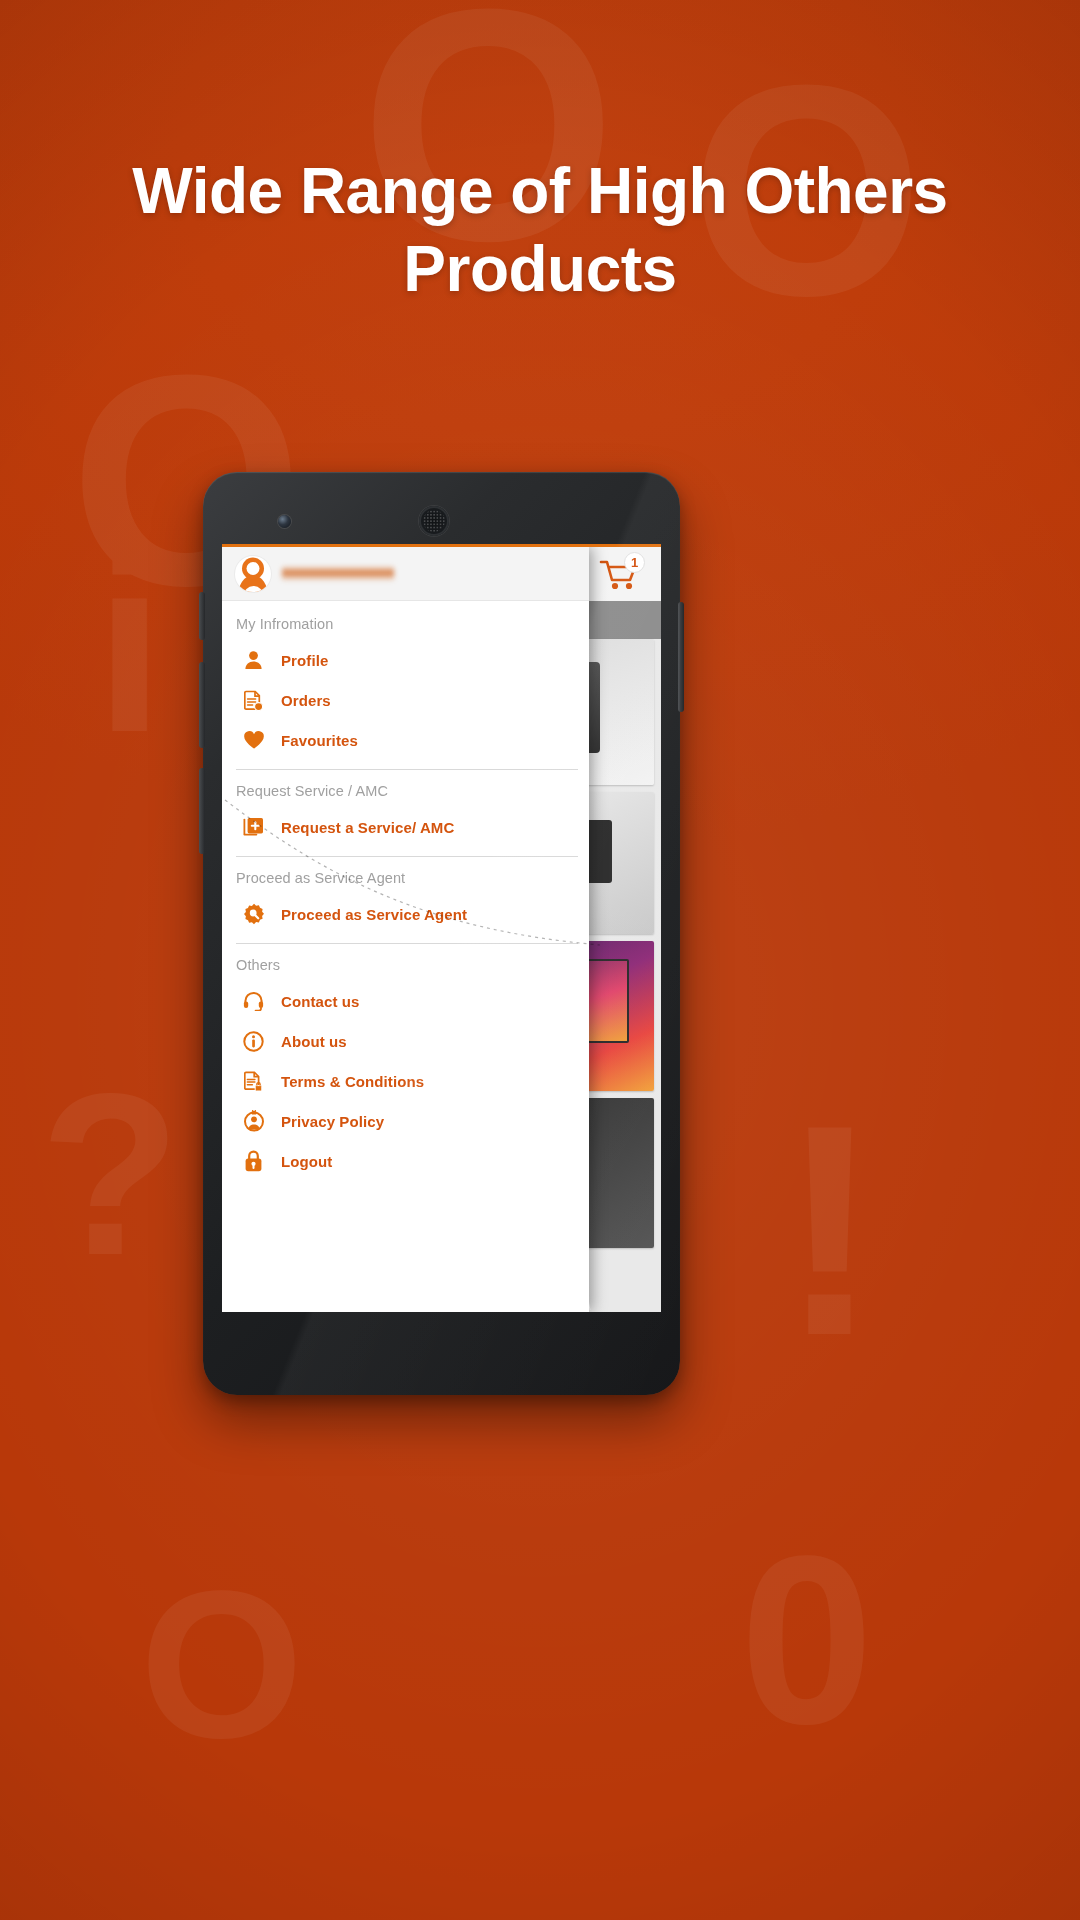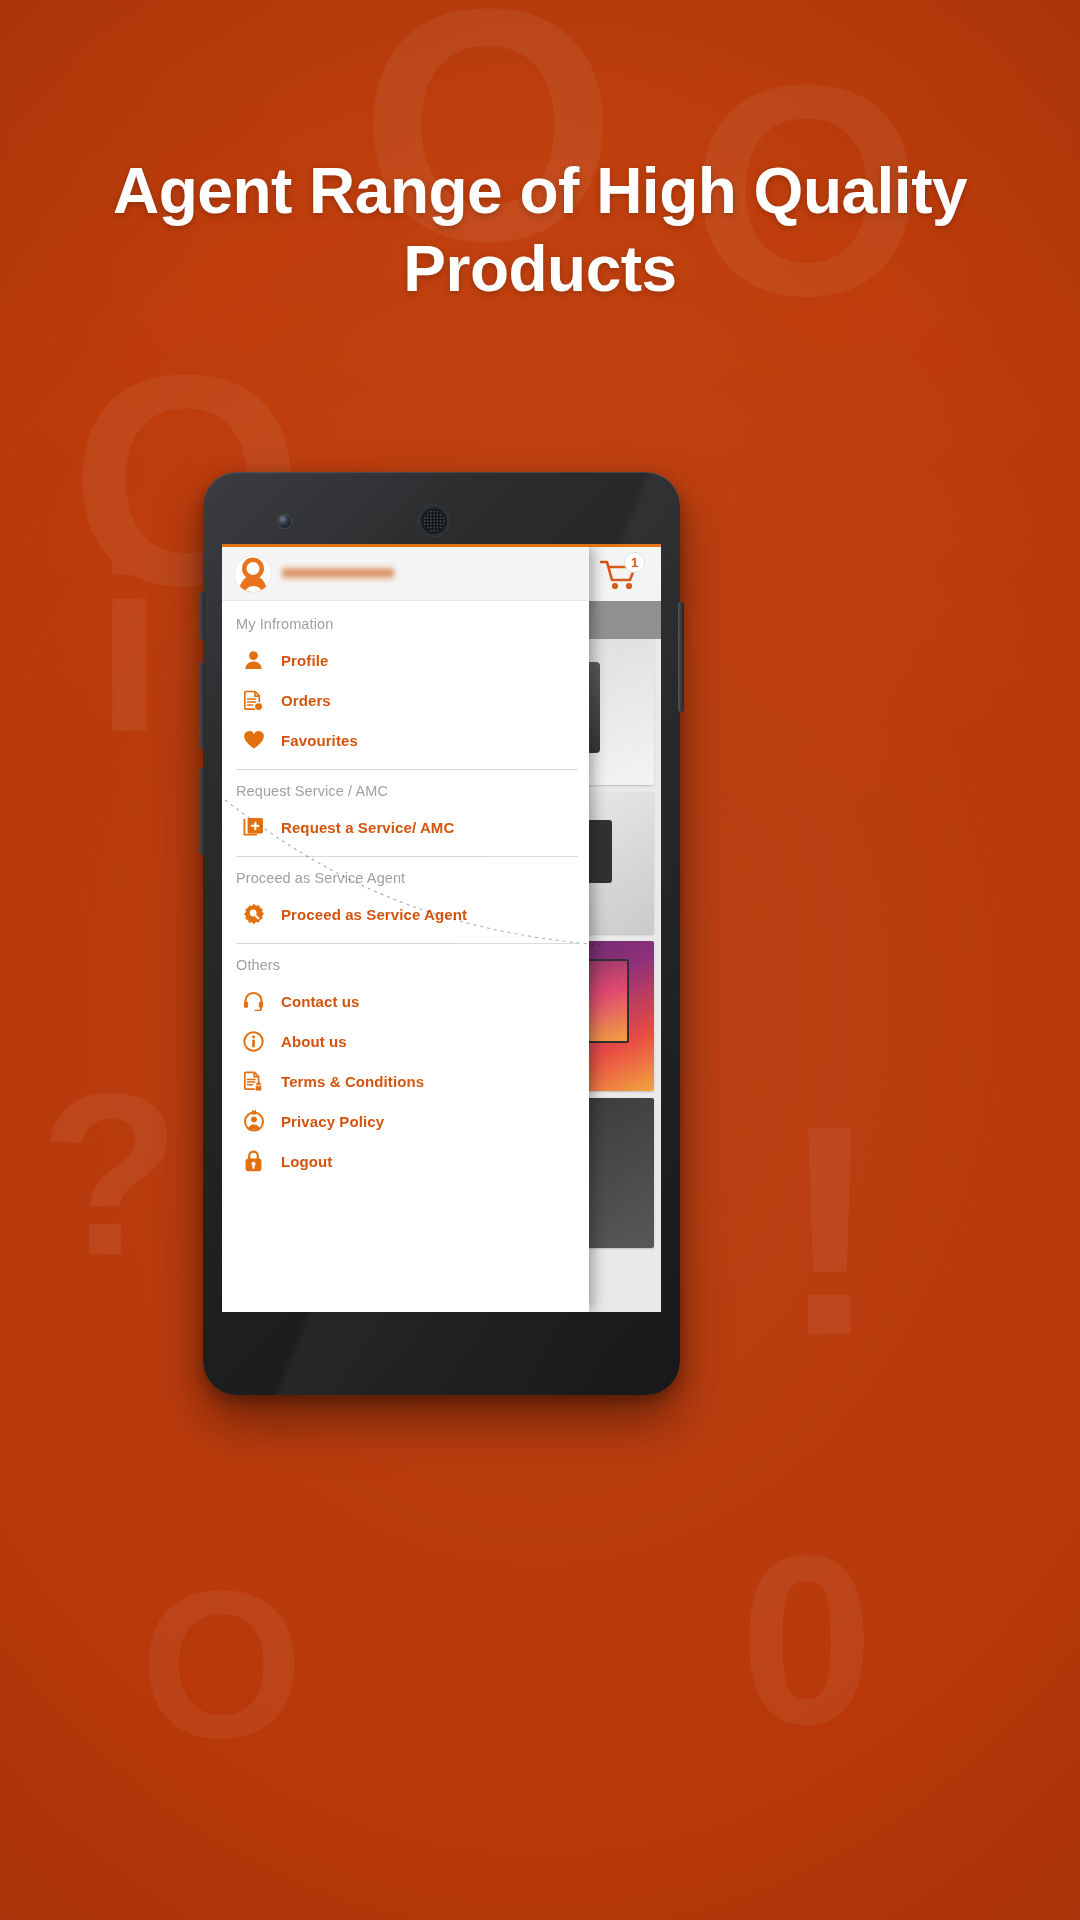--- a/index.html
+++ b/index.html
@@ -262,21 +262,21 @@
   <div class="wm" style="left:360px; top:-40px;  font-size:330px;">O</div>
   <div class="wm" style="left:690px; top:40px;   font-size:300px;">O</div>
   <div class="wm" style="left:95px;  top:520px;  font-size:250px;">i</div>
   <div class="wm" style="left:780px; top:1080px; font-size:300px;">!</div>
   <div class="wm" style="left:40px;  top:1060px; font-size:230px;">?</div>
   <div class="wm" style="left:740px; top:1520px; font-size:240px;">0</div>
   <div class="wm" style="left:140px; top:1560px; font-size:210px;">O</div>
 </div>
 <div class="bg-vignette"></div>
 
-<div class="headline">Agent Range of High Quality Products</div>
+<div class="headline">Wide Range of High Others Products</div>
 
 <div class="phone">
   <div class="phone-side side-a"></div>
   <div class="phone-side side-b"></div>
   <div class="phone-side side-c"></div>
   <div class="phone-side side-d"></div>
 
   <div class="camera"></div>
   <div class="speaker"></div>
 

